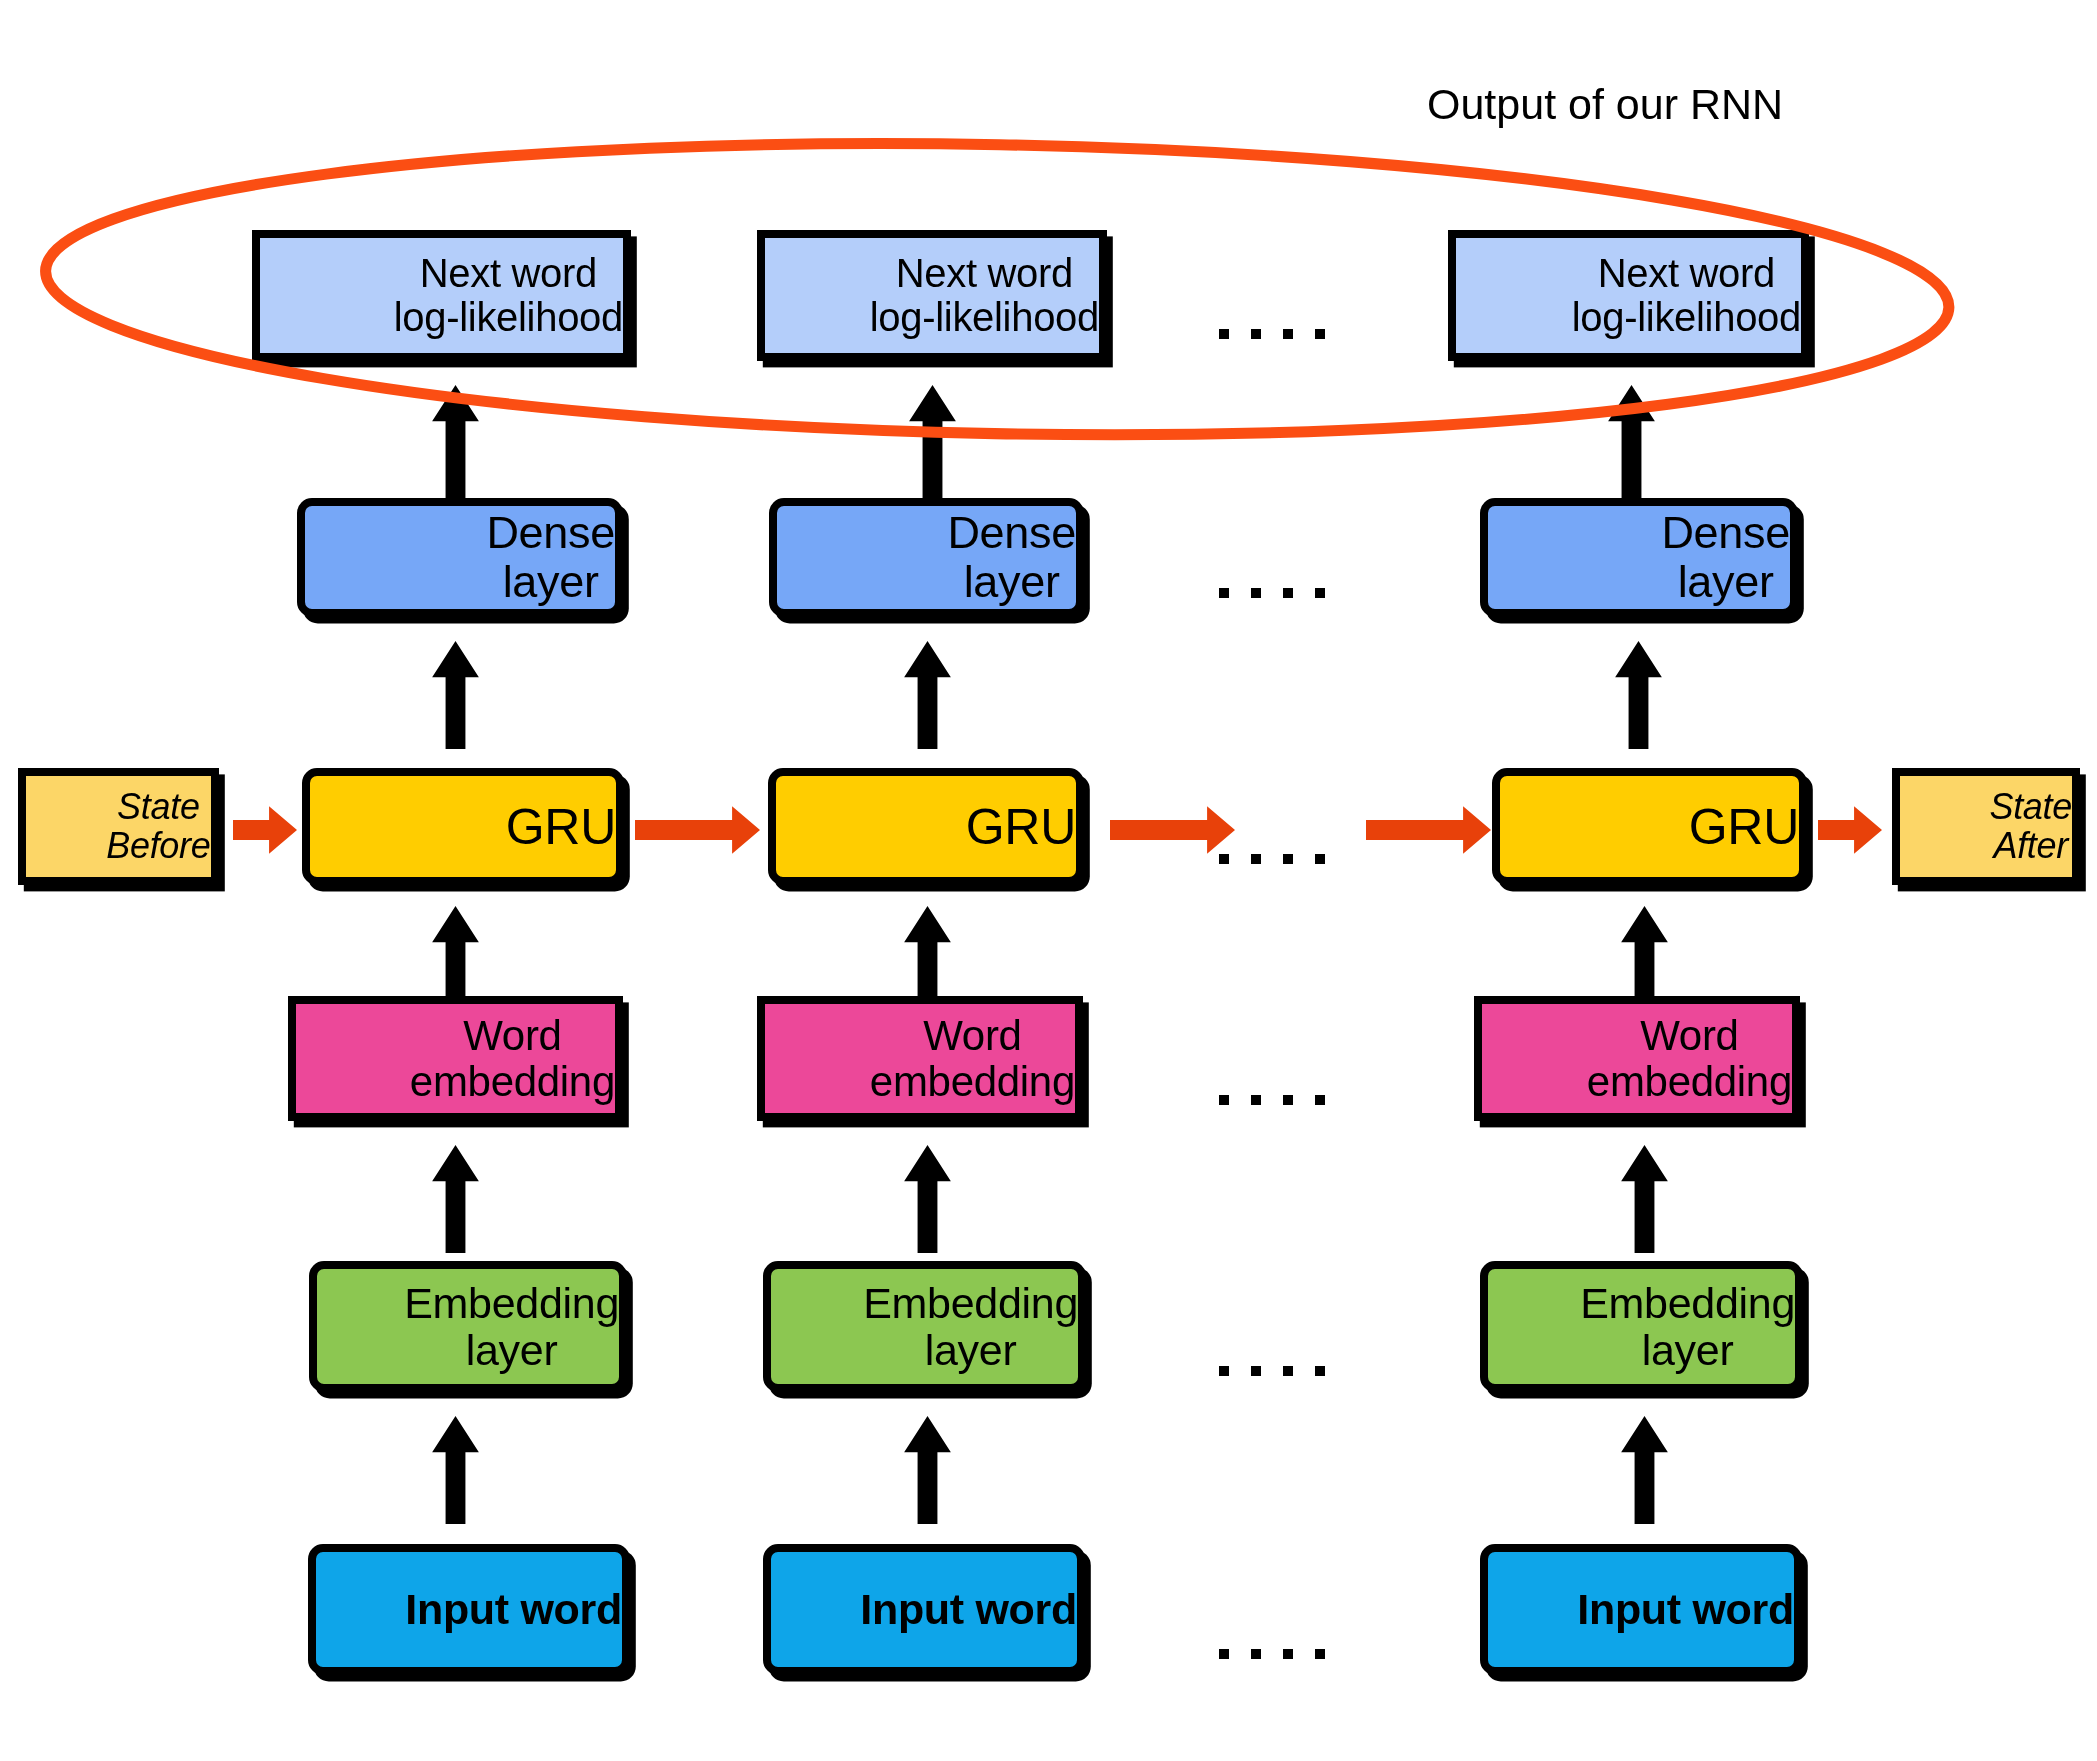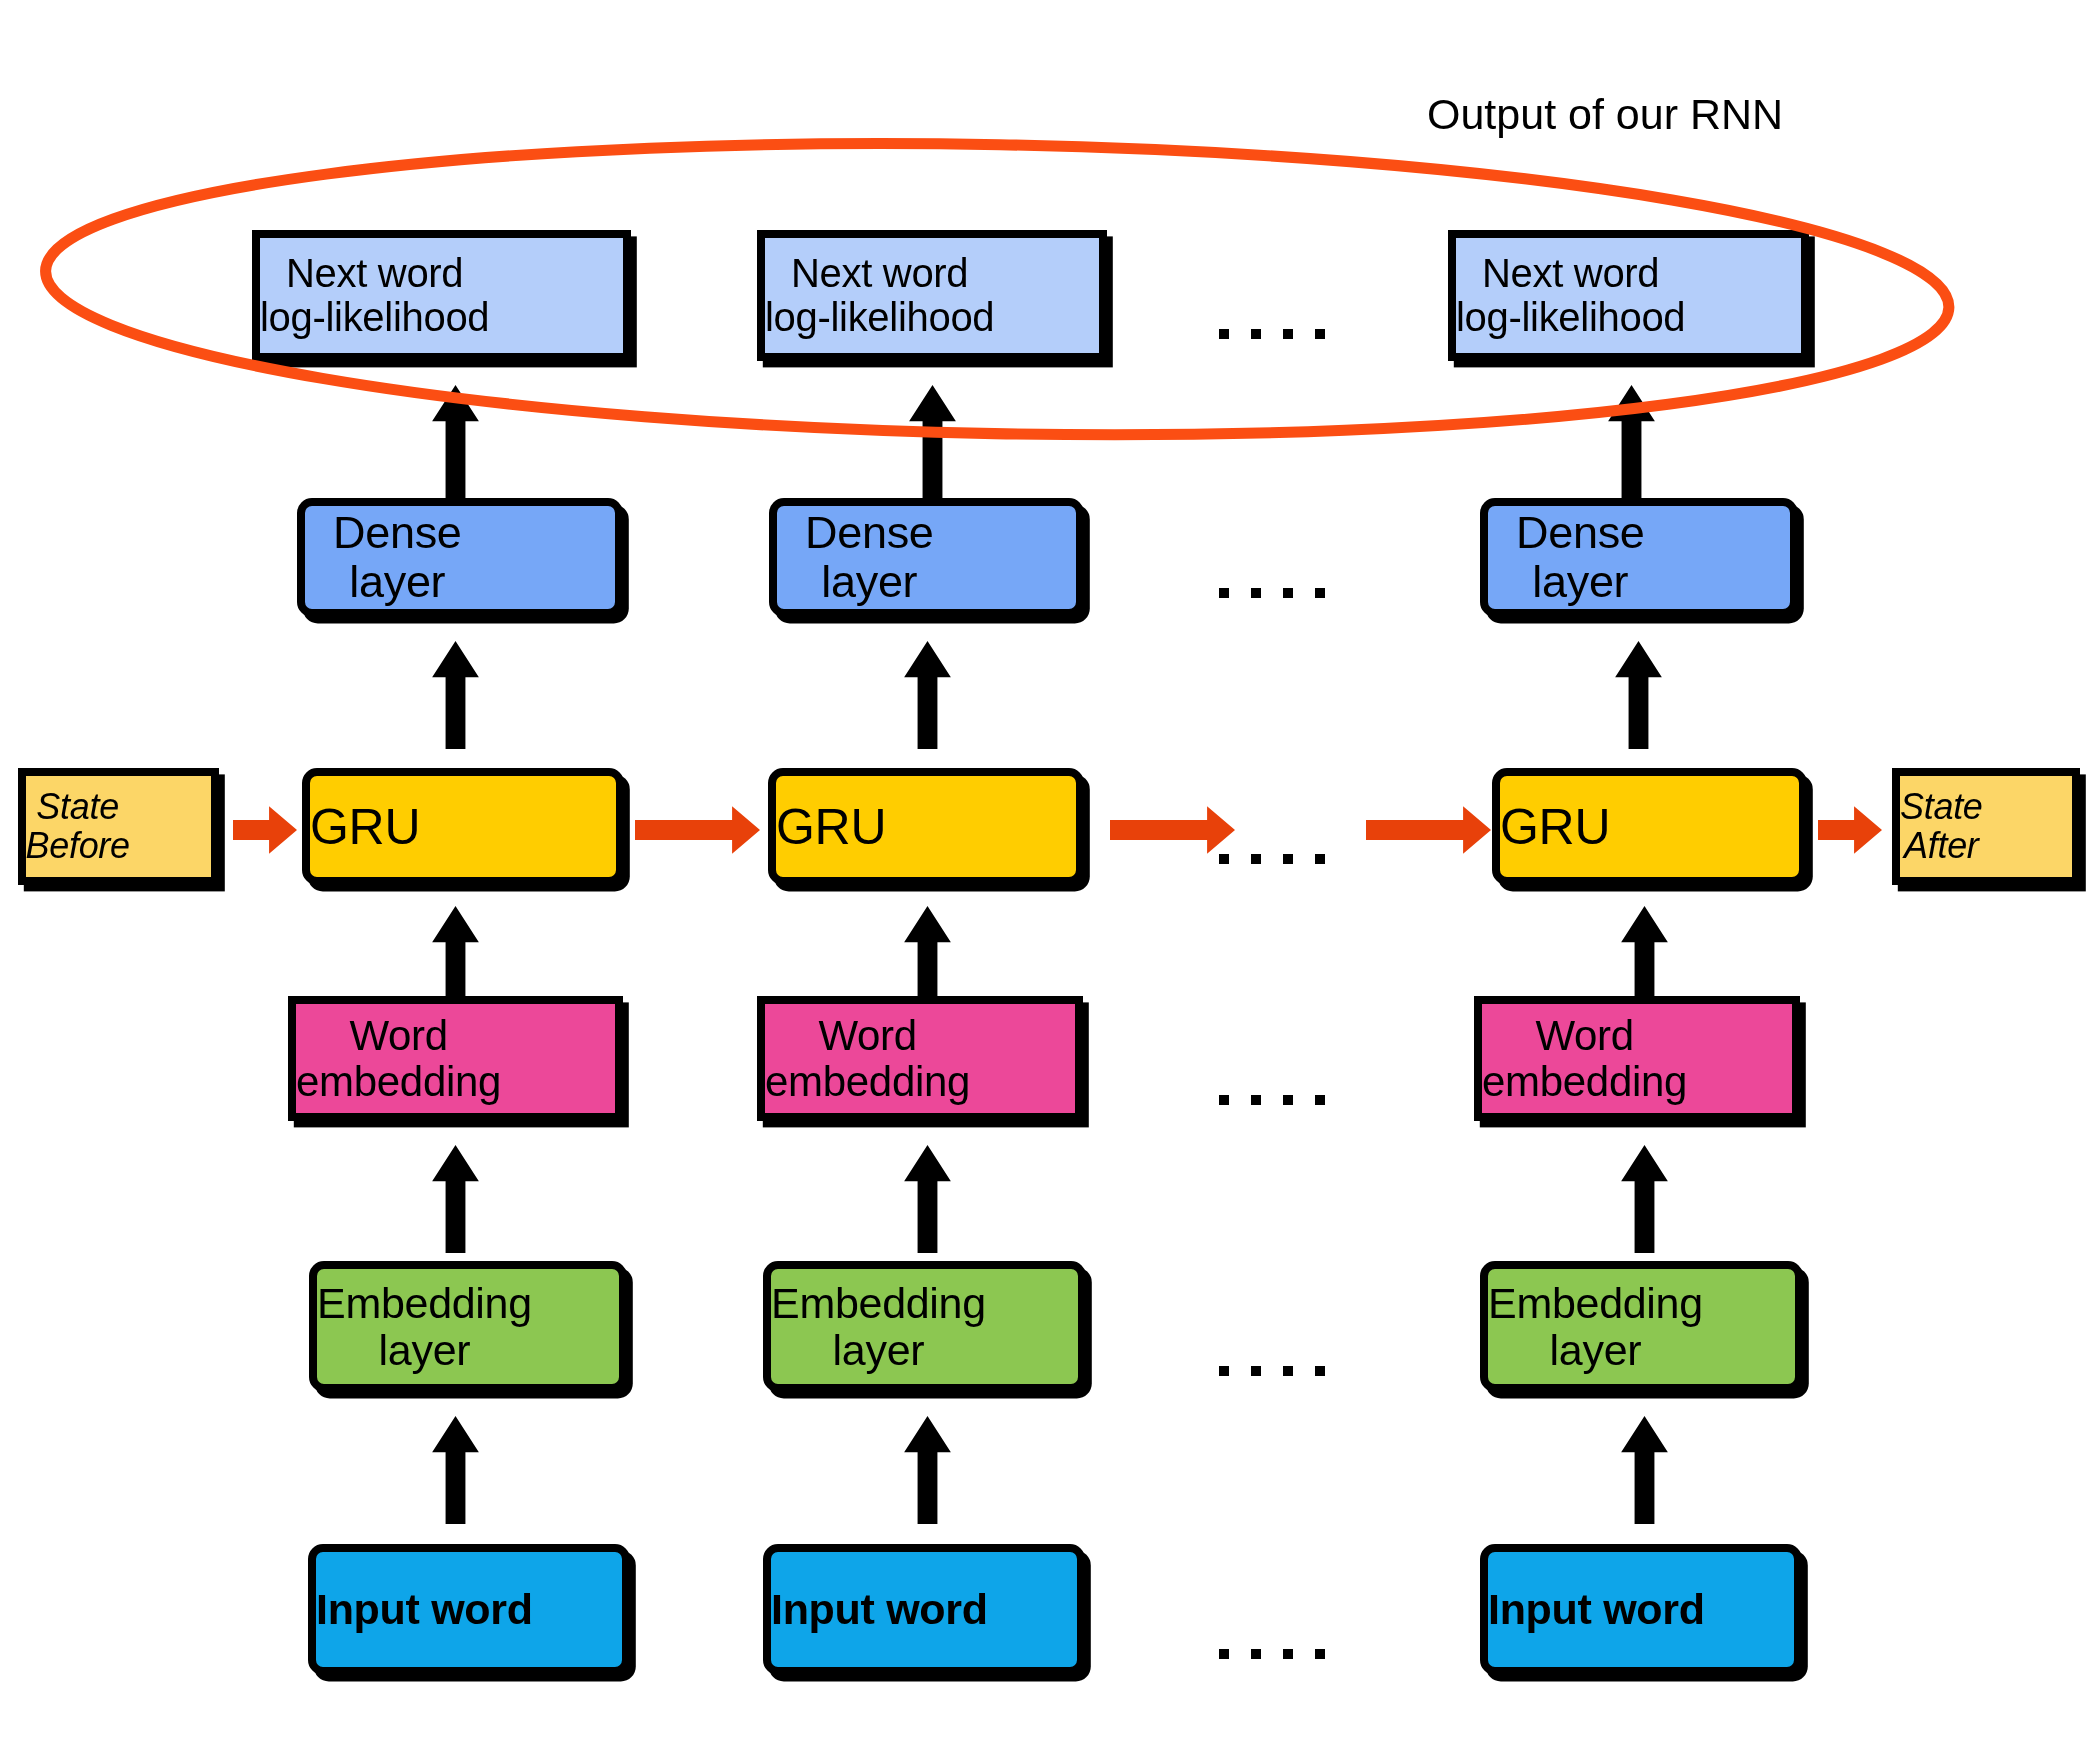--- a/index.html
+++ b/index.html
@@ -19,21 +19,21 @@
     overflow: hidden;
   }
 
   
   .node {
     position: absolute;
     box-sizing: border-box;
     border: 8.2px solid #000000;
     display: flex;
     align-items: center;
-    justify-content: flex-start;
+    justify-content: flex-end;
     text-align: center;
     color: #000000;
     font-family: "Liberation Sans", sans-serif;
     font-weight: 400;
     line-height: 1.08;
     letter-spacing: -0.3px;
     z-index: 5;
     box-shadow: 5.8px 6.4px 0 0 #000000;
   }
   .node span { display:block; white-space: pre-line; }
@@ -83,21 +83,21 @@
     left: 0; top: 0;
     width: 2097px; height: 1762px;
     z-index: 8;
     pointer-events: none;
   }
 
   
   #rnn-caption {
     position: absolute;
     left: 1427px;
-    top: 90px;
+    top: 80px;
     font-size: 43px;
     color: #000000;
     white-space: nowrap;
     z-index: 9;
     font-family: "Liberation Sans", sans-serif;
   }
 </style>
 </head>
 <body>
 

